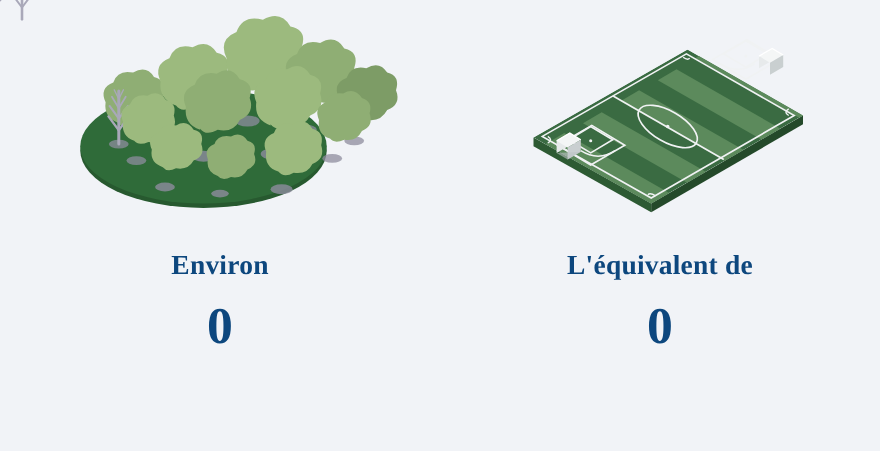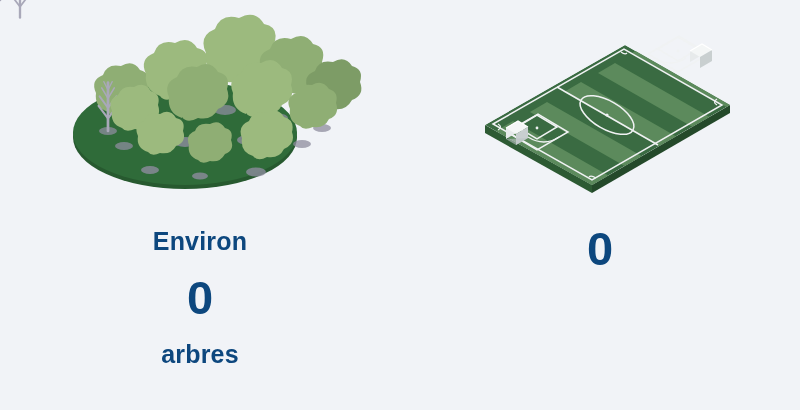--- a/index.html
+++ b/index.html
@@ -43,20 +43,21 @@
     top: 0;
     left: 0;
     display: block;
   }
 
   .caption {
     position: relative;
     width: 400px;
     text-align: center;
     color: #0d477e;
+    font-family: Liberation Serif, serif;
   }
   .caption-top {
     font-size: 25px;
     font-weight: bold;
     letter-spacing: 0.2px;
     line-height: 1;
     margin-top: 24px;
   }
   .caption-value {
     font-size: 47px;
@@ -153,21 +154,20 @@
           <use href="#twig" transform="translate(200,176) scale(0.9) translate(-200,-176)"></use>
           <ellipse cx="256" cy="172" rx="10" ry="4.5" fill="#8d8c9e" opacity="0.8"></ellipse>
           <use href="#twig" transform="translate(256,172) scale(1.15) translate(-256,-172)"></use>
         </g>
       </svg>
     </div>
 
     <div class="caption">
       <div class="caption-top">Environ</div>
       <div class="caption-value">0</div>
-      <div class="caption-bottom">arbres</div>
     </div>
   </div>
 
   <div class="panel panel-pitch">
 
     <div class="illustration">
       <svg width="400" height="205" viewBox="0 0 400 205" xmlns="http://www.w3.org/2000/svg">
         <defs>
           <clipPath id="pitchClip">
             <polygon points="85,125 225,45 330,105 192,185"></polygon>
@@ -229,17 +229,18 @@
         <g>
           <polygon points="290,62 290,51 302,44 302,55" fill="#e7eaeb"></polygon>
           <polygon points="290,51 302,44 312,50 300,57" fill="#f4f6f6"></polygon>
           <polygon points="300,57 312,50 312,61 300,68" fill="#c9cfd0"></polygon>
           <polyline points="290,51 302,44 312,50" fill="none" stroke="#ffffff" stroke-width="1.2"></polyline>
         </g>
       </svg>
     </div>
 
     <div class="caption">
+      <div class="caption-top">L'équivalent de</div>
       <div class="caption-value">0</div>
     </div>
   </div>
 
 </div>
 
 </body></html>

